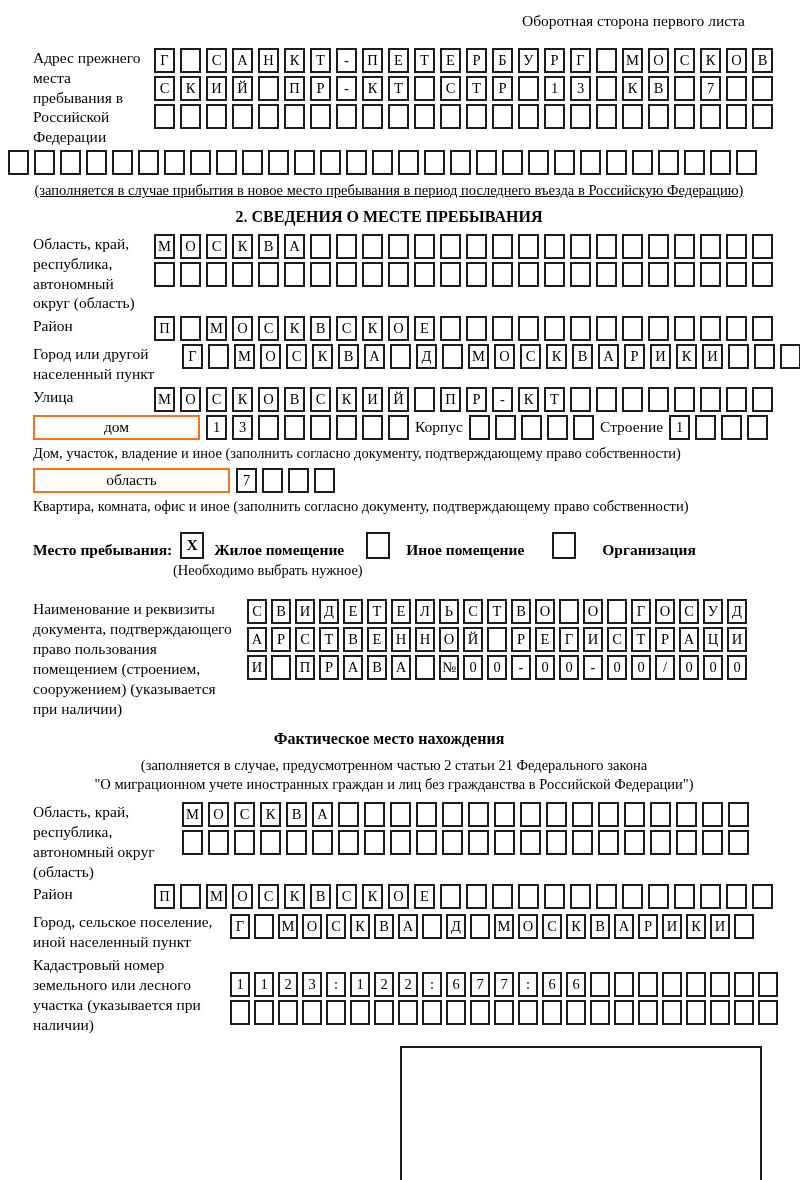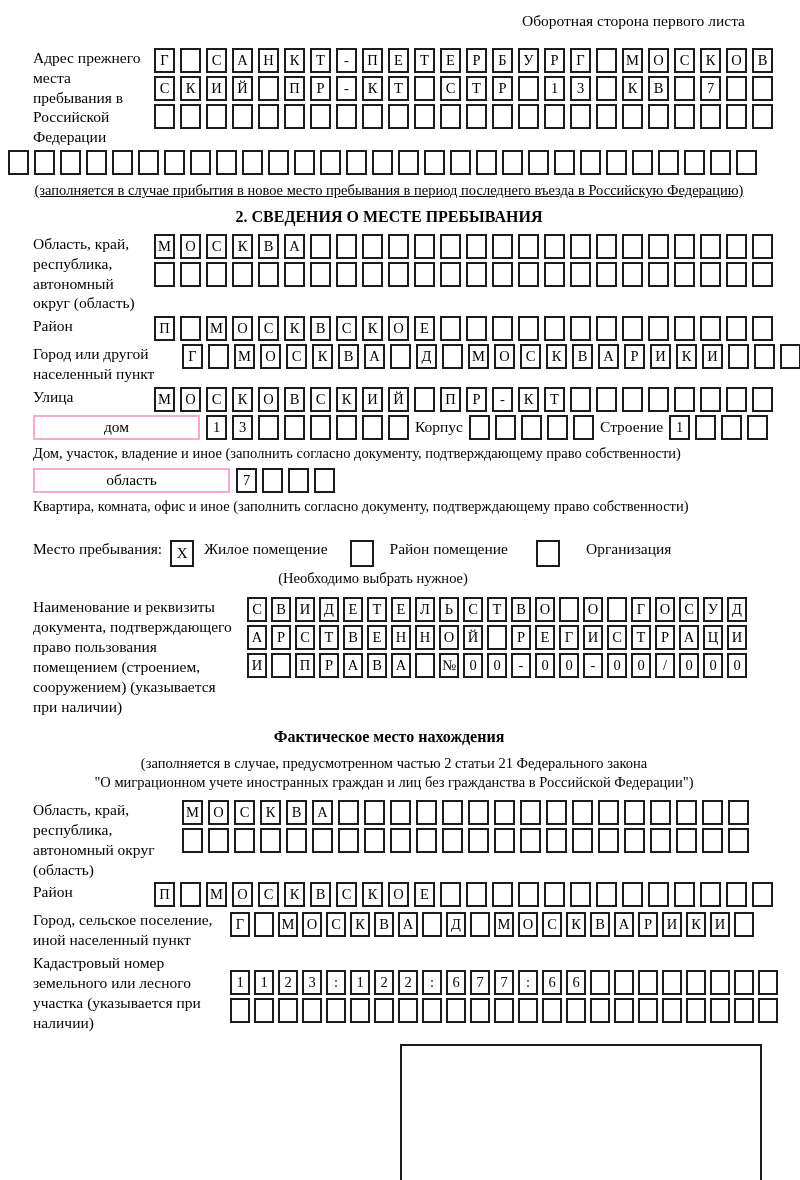--- a/index.html
+++ b/index.html
@@ -12,28 +12,28 @@
   .cellrows{display:flex;flex-direction:column;gap:3px;}
   .cells{display:flex;gap:5px;}
   .cell{box-sizing:border-box;width:21px;height:25px;border:2px solid #1c1c1c;display:flex;align-items:center;justify-content:center;font-size:14.5px;flex-shrink:0;background:#fff;}
   .cells.sm{gap:4px}
   .cells.sm .cell{width:20px;}
   .fullrow{margin-left:-25px;margin-top:3px;}
   .note{font-size:14.5px;line-height:1.3;}
   .center{text-align:center;}
   .mr55{margin-right:55px;}
   .headline{font-weight:bold;font-size:16px;text-align:center;margin:8px 55px 8px 0;}
-  .widebox{box-sizing:border-box;border:2px solid #f9a8d4;height:25px;display:flex;align-items:center;justify-content:center;font-size:15.5px;background:#fff;flex-shrink:0;}
+  .widebox{box-sizing:border-box;border:2px solid #f97316;height:25px;display:flex;align-items:center;justify-content:center;font-size:15.5px;background:#fff;flex-shrink:0;}
   .inline-row{display:flex;align-items:center;margin-bottom:4px;}
   .seg-label{font-size:15.5px;padding:0 6px;white-space:nowrap;}
   .gap6{width:6px;flex-shrink:0;}
-  .chk-row{display:flex;align-items:flex-start;margin-top:24px;margin-bottom:2px;}
+  .chk-row{display:flex;align-items:flex-end;margin-top:16px;margin-bottom:2px;font-weight:bold;}
   .chk{box-sizing:border-box;width:24px;height:27px;border:2px solid #1c1c1c;display:flex;align-items:center;justify-content:center;font-size:15px;flex-shrink:0;}
   .chk-label{font-size:15.5px;white-space:nowrap;}
-  .choose-note{width:400px;margin-left:140px;text-align:center;margin-bottom:10px;}
+  .choose-note{width:400px;margin-left:140px;text-align:left;margin-bottom:20px;}
   .subnote{margin-right:45px;}
   .stamp-box{box-sizing:border-box;width:362px;height:178px;border:2px solid #1c1c1c;margin-left:367px;margin-top:12px;}
   .mt17{margin-top:17px;}
   .mb8{margin-bottom:8px;} .mb6{margin-bottom:6px;} .mb2{margin-bottom:2px;}
 </style>
 </head>
 <body>
 
 <div class="page">
 
@@ -350,21 +350,21 @@
 
   <div class="chk-row">
     <span class="chk-label">Место пребывания:</span>
     <span style="width:8px;"></span>
     <span class="chk">X</span>
     <span style="width:10px;"></span>
     <span class="chk-label">Жилое помещение</span>
     <span style="width:22px;"></span>
     <span class="chk"></span>
     <span style="width:16px;"></span>
-    <span class="chk-label">Район помещение</span>
+    <span class="chk-label">Иное помещение</span>
     <span style="width:28px;"></span>
     <span class="chk"></span>
     <span style="width:26px;"></span>
     <span class="chk-label">Организация</span>
   </div>
   <div class="note choose-note">(Необходимо выбрать нужное)</div>
 
   <div class="field">
     <div class="flabel w212">Наименование и реквизиты документа, подтверждающего право пользования помещением (строением, сооружением) (указывается при наличии)</div>
     <div class="cellrows">

